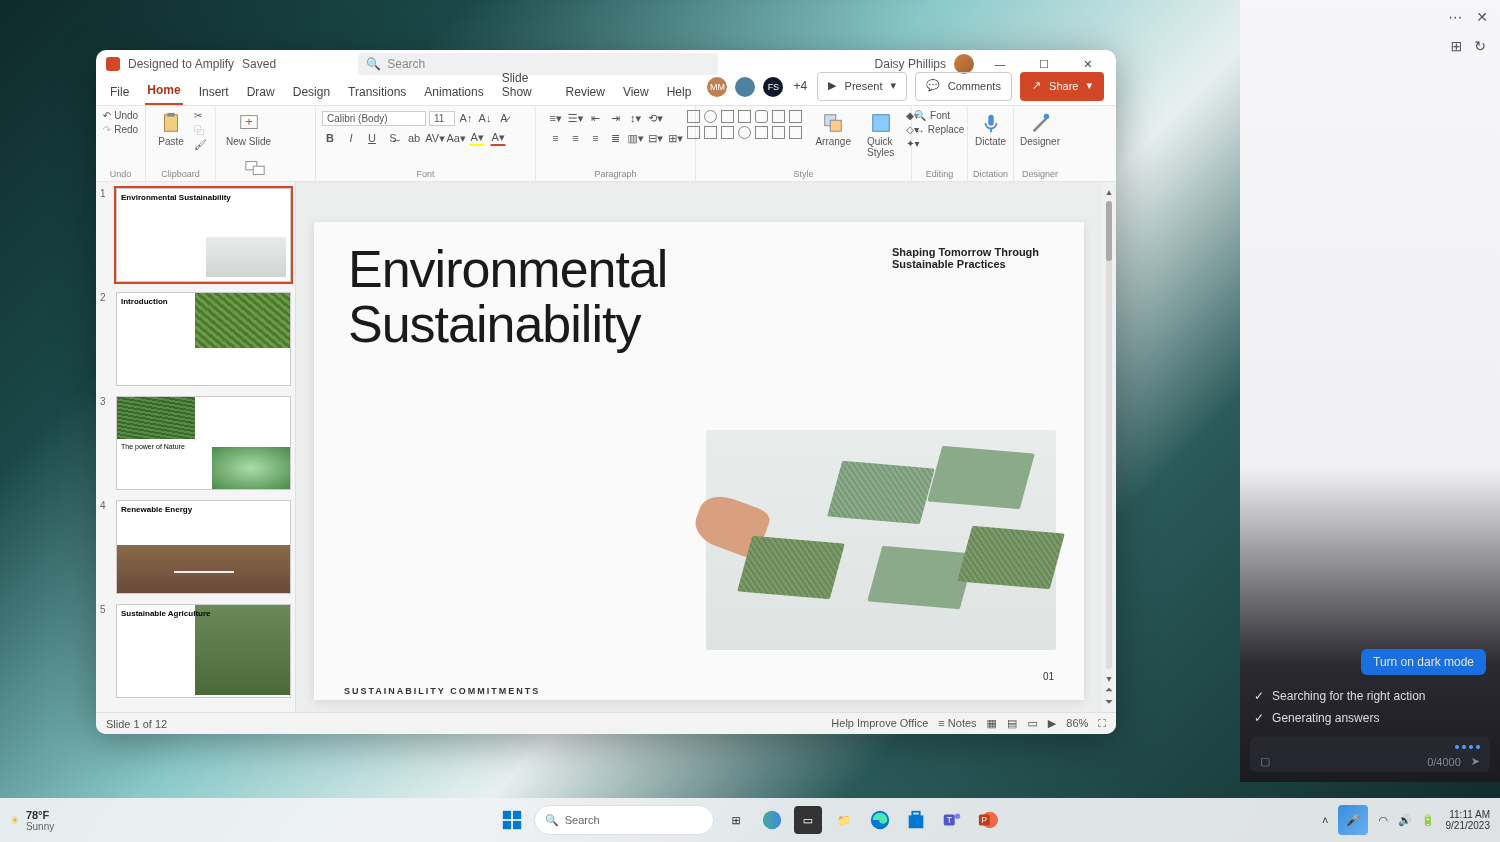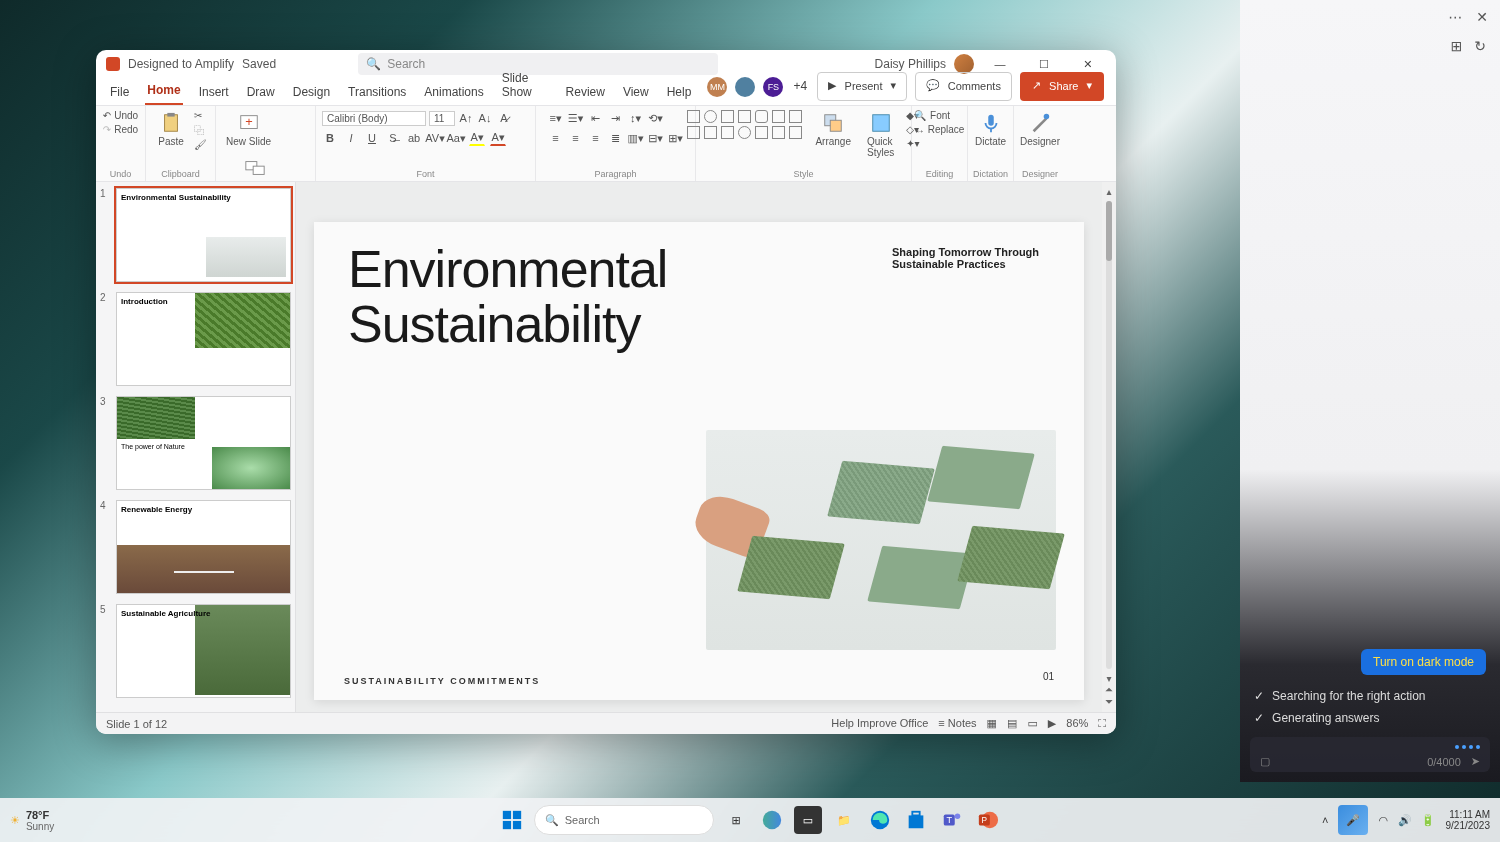--- a/index.html
+++ b/index.html
@@ -5,21 +5,21 @@
 * { box-sizing: border-box; margin: 0; padding: 0; font-family: "Segoe UI", sans-serif; }
 html, body { width: 1500px; height: 842px; overflow: hidden; }
 body { background: linear-gradient(135deg,#0f2a2a 0%,#1a4848 20%,#8ac9c9 40%,#e8f0f0 55%,#2a5a5a 70%,#0f2a2a 100%); position: relative; }
 
 
 .copilot { position:absolute; top:0; right:0; width:260px; height:782px; background:linear-gradient(180deg,#f6f6f8 0%,#f0f0f2 60%,#2a2a30 85%,#1a1a20 100%); display:flex; flex-direction:column; }
 .copilot-top { height:34px; display:flex; justify-content:flex-end; align-items:center; gap:14px; padding:0 12px; color:#555; }
 .copilot-top span { cursor:pointer; font-size:14px; }
 .copilot-iconrow { display:flex; justify-content:flex-end; gap:12px; padding:4px 14px 0 0; color:#555; font-size:14px; }
 .copilot-body { flex:1; }
-.copilot-bubble { align-self:flex-end; margin:0 14px 10px auto; background:#1a6fe0; color:#fde047; padding:6px 12px; border-radius:6px; font-size:12px; max-width:180px; }
+.copilot-bubble { align-self:flex-end; margin:0 14px 10px auto; background:#1a6fe0; color:#e5e5e5; padding:6px 12px; border-radius:6px; font-size:12px; max-width:180px; }
 .copilot-status { color:#ddd; font-size:12px; padding:4px 14px; display:flex; gap:8px; align-items:center; }
 .copilot-input { margin:8px 10px 10px 10px; background:rgba(40,40,50,0.9); border-radius:6px; padding:8px 10px 4px 10px; }
 .copilot-input .field { color:#bbb; font-size:12px; min-height:28px; }
 .copilot-input .row { display:flex; justify-content:space-between; align-items:center; color:#888; font-size:11px; padding-top:6px; }
 .dots { display:inline-flex; gap:3px; }
 .dots i { width:4px; height:4px; border-radius:50%; background:#4aa0ff; display:inline-block; }
 
 
 .pp-window { position:absolute; left:96px; top:50px; width:1020px; height:684px; background:#fff; border-radius:10px; box-shadow:0 8px 40px rgba(0,0,0,0.35); display:flex; flex-direction:column; overflow:hidden; }
 .pp-title { height:28px; display:flex; align-items:center; padding:1px 10px; font-size:12px; color:#555; gap:8px; }
@@ -60,21 +60,21 @@
 .thumb .slide { flex:1; height:94px; background:#fff; border:1px solid #ccc; font-size:8px; padding:4px; position:relative; overflow:hidden; }
 .thumb.active .slide { outline:2px solid #d24726; }
 .canvas { flex:1; position:relative; padding:40px 18px 12px 18px; display:flex; }
 .canvas .slide-lg { flex:1; background:#fafafa; box-shadow:0 2px 10px rgba(0,0,0,0.1); padding:20px 34px; position:relative; }
 .slide-title { font-size:52px; font-weight:400; letter-spacing:-1px; line-height:1.05; color:#1a1a1a; }
 .slide-sub { position:absolute; top:24px; right:32px; font-size:11px; font-weight:600; color:#222; max-width:160px; }
 .slide-img { position:absolute; right:28px; bottom:50px; width:350px; height:220px; background:linear-gradient(180deg,#e8eceb 0%,#dfe4e2 100%); border-radius:2px; }
 .tiles { position:absolute; inset:0; }
 .tile { position:absolute; width:90px; height:55px; background:repeating-linear-gradient(45deg,#6a8a5a,#6a8a5a 2px,#7a9a6a 2px,#7a9a6a 4px); transform:skew(-20deg,10deg) rotate(-5deg); border-radius:2px; }
 .hand { position:absolute; left:-10px; top:70px; width:70px; height:50px; background:#d9a080; border-radius:40% 20% 20% 40%; transform:rotate(20deg); }
-.slide-foot-l { position:absolute; bottom:14px; left:30px; font-size:9px; letter-spacing:2px; color:#333; font-weight:600; }
+.slide-foot-l { position:absolute; bottom:4px; left:30px; font-size:9px; letter-spacing:2px; color:#333; font-weight:600; }
 .slide-foot-r { position:absolute; bottom:18px; right:30px; font-size:10px; color:#333; }
 .vscroll { width:14px; background:#f0f0f0; display:flex; flex-direction:column; justify-content:space-between; align-items:center; padding:4px 0; color:#666; font-size:10px; }
 .vscroll .track { flex:1; width:6px; background:#ddd; border-radius:3px; margin:4px 0; position:relative; }
 .vscroll .thumb-bar { position:absolute; top:0; width:6px; height:60px; background:#aaa; border-radius:3px; }
 
 
 .pp-status { height:22px; background:#f3f3f4; border-top:1px solid #e0e0e2; display:flex; align-items:center; padding:0 10px; font-size:11px; color:#555; gap:14px; }
 .pp-status .right { margin-left:auto; display:flex; gap:10px; }
 
 
@@ -158,21 +158,21 @@
     <span>Design</span>
     <span>Transitions</span>
     <span>Animations</span>
     <span>Slide Show</span>
     <span>Review</span>
     <span>View</span>
     <span>Help</span>
     <div class="right">
       <div class="collab" style="background:#c08050">MM</div>
       <div class="collab" style="background:#5080a0"></div>
-      <div class="collab" style="background:#4c1d95">FS</div>
+      <div class="collab" style="background:#0f172a">FS</div>
       <span>+4</span>
       <div class="btn-outline">
           <span>▶</span>
           <span>Present</span>
           <span>▾</span>
         </div>
       <div class="btn-outline">
           <span>💬</span>
           <span>Comments</span>
         </div>

